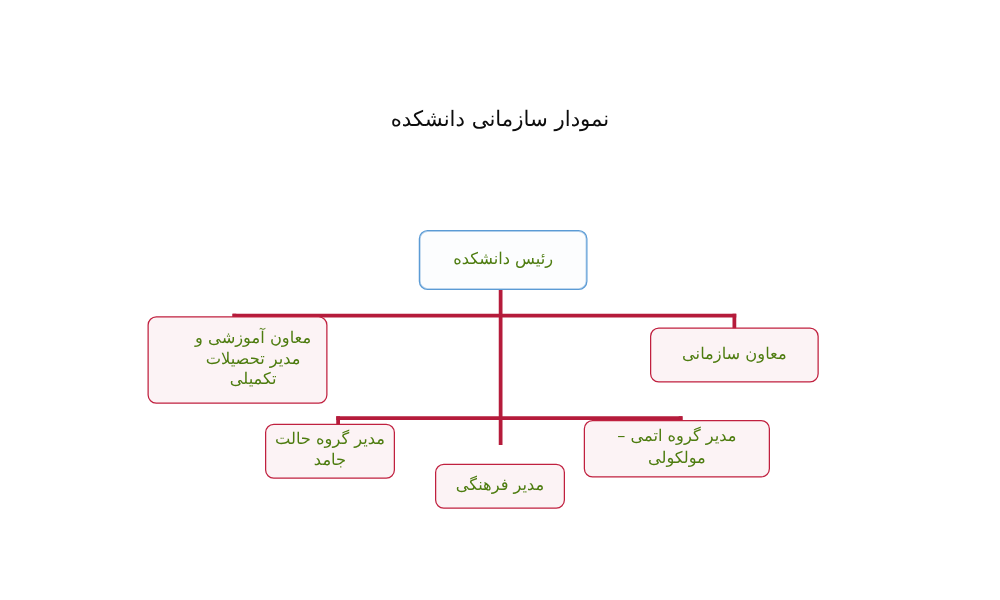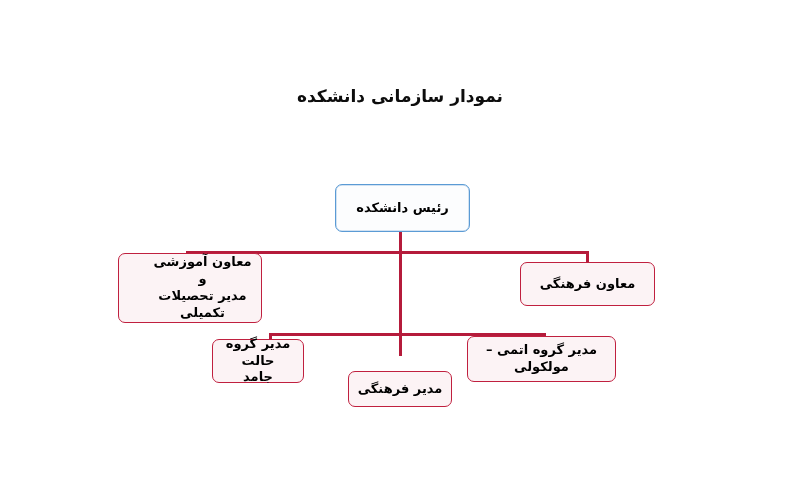--- a/index.html
+++ b/index.html
@@ -18,41 +18,41 @@
 
   
   #chart-title {
     position: absolute;
     left: 0;
     top: 86px;
     width: 800px;
     text-align: center;
     font-family: "DejaVu Sans", sans-serif;
     font-size: 17px;
-    font-weight: bold;
+    font-weight: normal;
     color: #0d0d0d;
     letter-spacing: 0px;
     direction: rtl;
     white-space: nowrap;
   }
 
   
   .node {
     position: absolute;
     box-sizing: border-box;
     display: flex;
     align-items: center;
     justify-content: center;
     text-align: center;
     direction: rtl;
     font-family: "DejaVu Sans", sans-serif;
-    font-weight: bold;
+    font-weight: normal;
     font-size: 13px;
     line-height: 1.30;
-    color: #000000;
+    color: #4d7c0f;
     border-radius: 7px;
     padding: 2px 5px;
     z-index: 5;
   }
   .node .node-label {
     display: block;
     width: 100%;
     white-space: pre-line;
   }
 
@@ -103,24 +103,24 @@
     <span class="node-label">رئیس دانشکده</span>
   </div>
 
   <div class="node node-std" style="left:118px; top:253px; width:144px; height:70px;padding-left:30px;">
     <span class="node-label">معاون آموزشی و
 مدیر تحصیلات
 تکمیلی</span>
   </div>
 
   <div class="node node-std" style="left:520px; top:262px; width:135px; height:44px;">
-    <span class="node-label">معاون فرهنگی</span>
+    <span class="node-label">معاون سازمانی</span>
   </div>
 
-  <div class="node node-std" style="left:212px; top:339px; width:92px; height:44px;">
+  <div class="node node-std" style="left:212px; top:339px; width:104px; height:44px;">
     <span class="node-label">مدیر گروه حالت
 جامد</span>
   </div>
 
   <div class="node node-std" style="left:348px; top:355px; width:104px; height:36px;margin-top:16px;">
     <span class="node-label">مدیر فرهنگی</span>
   </div>
 
   <div class="node node-std" style="left:467px; top:336px; width:149px; height:46px;">
     <span class="node-label">مدیر گروه اتمی –

